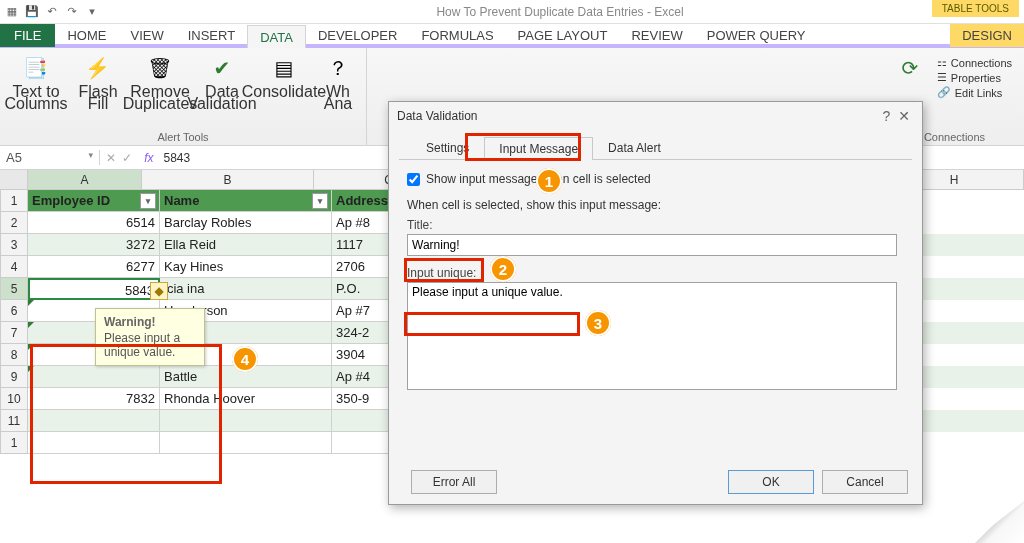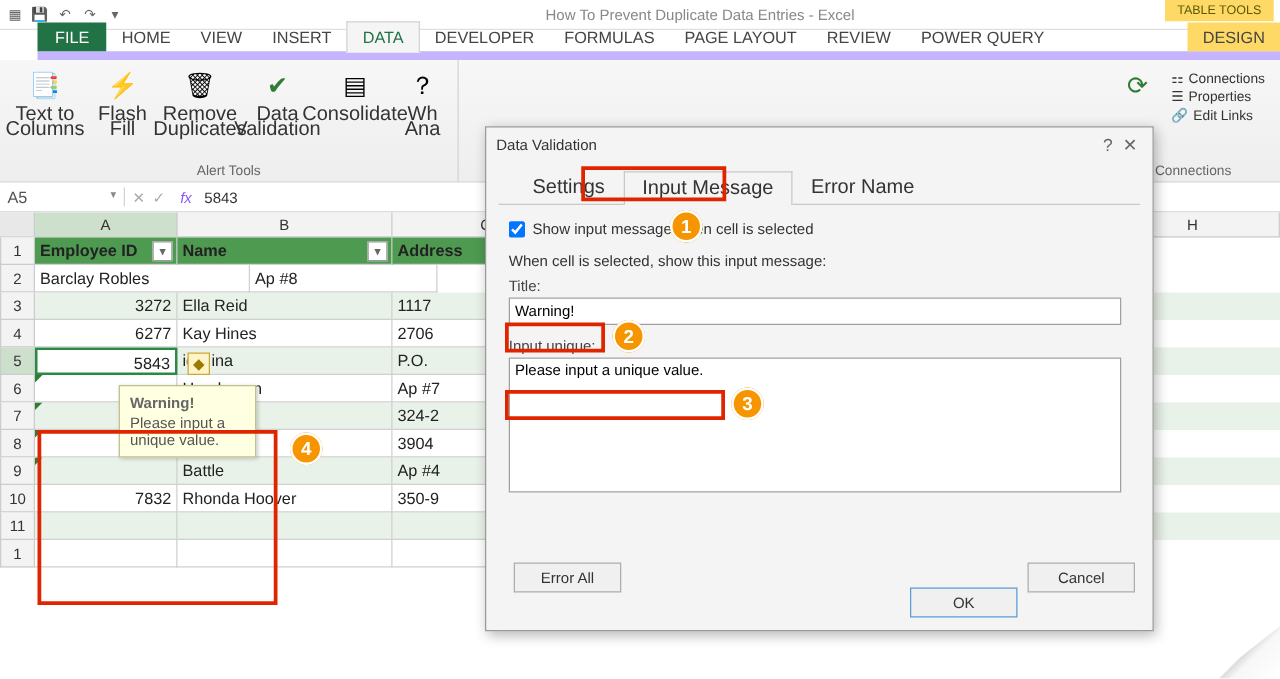--- a/index.html
+++ b/index.html
@@ -6,21 +6,21 @@
 body { background: #fff; width: 1024px; height: 543px; overflow: hidden; position: relative; font-size: 12px; }
 
 
 .titlebar { height: 24px; background: #fff; display: flex; align-items: center; padding: 0 4px; border-bottom: 1px solid #e0e0e0; }
 .titlebar .qat { display: flex; gap: 4px; align-items: center; }
 .titlebar .qat span { width: 16px; height: 16px; display: inline-flex; align-items: center; justify-content: center; font-size: 11px; color: #666; }
 .titlebar .title { flex: 1; text-align: center; color: #888; font-size: 12px; }
 .tabletools { position: absolute; right: 5px; top: 0; background: #ffd966; padding: 3px 10px; font-size: 10px; color: #5a5a00; }
 
 
-.tabs { height: 24px; display: flex; align-items: flex-end; border-bottom: 7px solid #c4b5fd; background:#fff;margin-left:30px; }
+.tabs { height: 24px; display: flex; align-items: flex-start; border-bottom: 4px solid #c4b5fd; background:#fff; }
 .tabs .file { background: #217346; color: #fff; padding: 4px 14px; font-size: 13px; }
 .tabs .tab { padding: 4px 12px; font-size: 13px; color: #444; text-transform: uppercase; cursor: pointer; }
 .tabs .tab.active { color: #217346; border: 1px solid #d4d4d4; border-bottom: 1px solid #f5f5f5; background: #f5f5f5; position: relative; top: 1px; }
 .tabs .design { background: #ffd966; color: #444; }
 
 
 .ribbon { height: 98px; background: linear-gradient(#f7f7f7, #eeeeee); border-bottom: 1px solid #d4d4d4; display: flex; position: relative; }
 .rgroup { border-right: 1px solid #d4d4d4; padding: 4px 8px 2px; display: flex; flex-direction: column; }
 .rgroup .btns { flex: 1; display: flex; gap: 6px; align-items: flex-start; }
 .rgroup .lbl { text-align: center; font-size: 11px; color: #666; padding-top: 2px; }
@@ -43,21 +43,21 @@
 .colheads { display: flex; height: 20px; border-bottom: 1px solid #ccc; background: #f3f3f3; }
 .rowh { width: 28px; border-right: 1px solid #ccc; background: #e8e8e8; }
 .ch { border-right: 1px solid #ccc; text-align: center; font-size: 12px; color: #333; line-height: 20px; }
 .ch.A { width: 114px; background:#cde0cb; } 
 .ch.B { width: 172px; }
 .ch.C { width: 150px; }
 .ch.H { width: 140px; border-left:1px solid #ccc;}
 .rows .row { display: flex; height: 22px; }
 .rows .row .rh { width: 28px; border: 1px solid #ccc; border-top: none; text-align: center; font-size: 12px; color: #333; background: #f3f3f3; line-height: 22px; }
 .rows .row .cell { border-right: 1px solid #d0d0d0; border-bottom: 1px solid #d0d0d0; padding: 0 4px; font-size: 13px; color: #222; line-height: 22px; white-space: nowrap; overflow: hidden; }
-.cA { width: 114px; text-align: right; }
+.cA { width: 132px; text-align: right; }
 .cB { width: 172px; }
 .cC { width: 150px; }
 .thead .cell { background: #4e9a51; color: #fff; font-weight: bold; text-align: left; position: relative; padding-right:18px; }
 .thead .cell::after { content:"▾"; position:absolute; right:3px; top:3px; width:14px; height:14px; background:#fff; color:#666; font-size:9px; line-height:14px; text-align:center; border:1px solid #999;}
 .band { background: #e9f2e9; }
 .selcell { border: 2px solid #2a8a43 !important; background: #fff !important; padding:0 2px; }
 .rows .row.r5 .rh { background:#cde0cb; }
 
 
 .tlmark { position:absolute; left:0; top:0; width:0; height:0; border-top:6px solid #2f7d32; border-right:6px solid transparent; }
@@ -66,32 +66,32 @@
 
 .tip { position:absolute; left:105px; top:375px; width:110px; background:#ffffe1; border:1px solid #c0c090; padding:6px 8px; font-size:12px; color:#555; box-shadow:1px 1px 3px rgba(0,0,0,.2); }
 .tip b { color:#666; display:block; margin-bottom:2px; font-size:12px;}
 
 
 .dialog { position: absolute; left: 388px; top: 101px; width: 535px; height: 404px; background: #f4f4f4; border: 1px solid #9a9a9a; box-shadow: 2px 3px 10px rgba(0,0,0,.3); }
 .dlg-title { height: 28px; display: flex; align-items: center; padding: 0 8px; font-size: 12px; color: #333; }
 .dlg-title .sp { flex: 1; }
 .dlg-title .x { font-size: 14px; color: #666; padding: 0 4px; cursor: pointer; }
 .dlg-tabs { display: flex; padding: 6px 12px 0; gap: 0; border-bottom: 1px solid #c8c8c8; margin: 0 10px; }
-.dlg-tab { padding: 4px 14px; font-size: 16px; color: #333; border: 1px solid transparent; border-bottom: none; cursor: pointer; }
+.dlg-tab { padding: 4px 14px; font-size: 12px; color: #333; border: 1px solid transparent; border-bottom: none; cursor: pointer; }
 .dlg-tab.active { background: #f4f4f4; border-color: #c8c8c8; position: relative; top: 1px; }
 .dlg-body { padding: 12px 18px; font-size: 12px; color: #333; }
 .dlg-body label.chk { display: flex; gap: 6px; align-items: center; margin-bottom: 12px; }
 .dlg-body .fld { margin: 6px 0 10px; }
 .dlg-body .fld .lab { margin-bottom: 2px; color:#444; }
 .dlg-body input[type=text] { width: 490px; height: 22px; border: 1px solid #a0a0a0; background: #fff; padding: 0 4px; font-size: 12px; }
 .dlg-body textarea { width: 490px; height: 108px; border: 1px solid #a0a0a0; background: #fff; padding: 2px 4px; font-size: 12px; resize: none; overflow-y: scroll; }
 .dlg-foot { position: absolute; bottom: 10px; left: 0; right: 0; padding: 0 14px; display: flex; }
 .dlg-foot .sp { flex: 1; }
 .dlg-foot button { width: 86px; height: 24px; border: 1px solid #adadad; background: #f0f0f0; font-size: 12px; color: #333; cursor: pointer; margin-left: 8px; }
-.dlg-foot button.ok { border: 1px solid #5b9bd5; margin-top: 20px; }
+.dlg-foot button.ok { border: 1px solid #5b9bd5; }
 
 
 .redbox { position: absolute; border: 3px solid #e02400; pointer-events: none; }
 .numcirc { position: absolute; width: 26px; height: 26px; border-radius: 50%; background: #f79500; color: #fff; font-size: 15px; font-weight: bold; display: flex; align-items: center; justify-content: center; pointer-events: none; box-shadow:0 0 0 2px #fff inset; }
 
 
 .curl { position:absolute; right:0; bottom:0; width:54px; height:42px; background:linear-gradient(135deg,#fff 48%,#ddd 50%,#f7f7f7 60%,#fff); clip-path: polygon(100% 0,100% 100%,0 100%); box-shadow:-2px -2px 4px rgba(0,0,0,.15);}
 </style>
 </head>
 <body>
@@ -190,20 +190,21 @@
   </div>
   <div class="rows">
     <div class="row thead">
       <div class="rh">1</div>
       <div class="cell cA" style="text-align:left">Employee ID</div>
       <div class="cell cB">Name</div>
       <div class="cell cC">Address</div>
     </div>
     <div class="row">
         <div class="rh">2</div>
+        <div class="cell cA">6514</div>
         <div class="cell cB">Barclay Robles</div>
         <div class="cell cC">Ap #8</div>
       </div>
     <div class="row band">
         <div class="rh">3</div>
         <div class="cell cA">3272</div>
         <div class="cell cB">Ella Reid</div>
         <div class="cell cC">1117</div>
       </div>
     <div class="row">
@@ -281,21 +282,21 @@
 <div class="dialog">
   <div class="dlg-title">
     <span>Data Validation</span>
     <span class="sp"></span>
     <span class="x">?</span>
     <span class="x">✕</span>
   </div>
   <div class="dlg-tabs">
     <div class="dlg-tab">Settings</div>
     <div class="dlg-tab active">Input Message</div>
-    <div class="dlg-tab">Error Name</div>
+    <div class="dlg-tab">Data Alert</div>
   </div>
   <div class="dlg-body">
     <label class="chk">
       <input type="checkbox" checked="" style="">
       <span>Show input message when cell is selected</span>
     </label>
     <div>When cell is selected, show this input message:</div>
     <div class="fld">
       <div class="lab">Title:</div>
       <input type="text" value="Warning!" style="">

